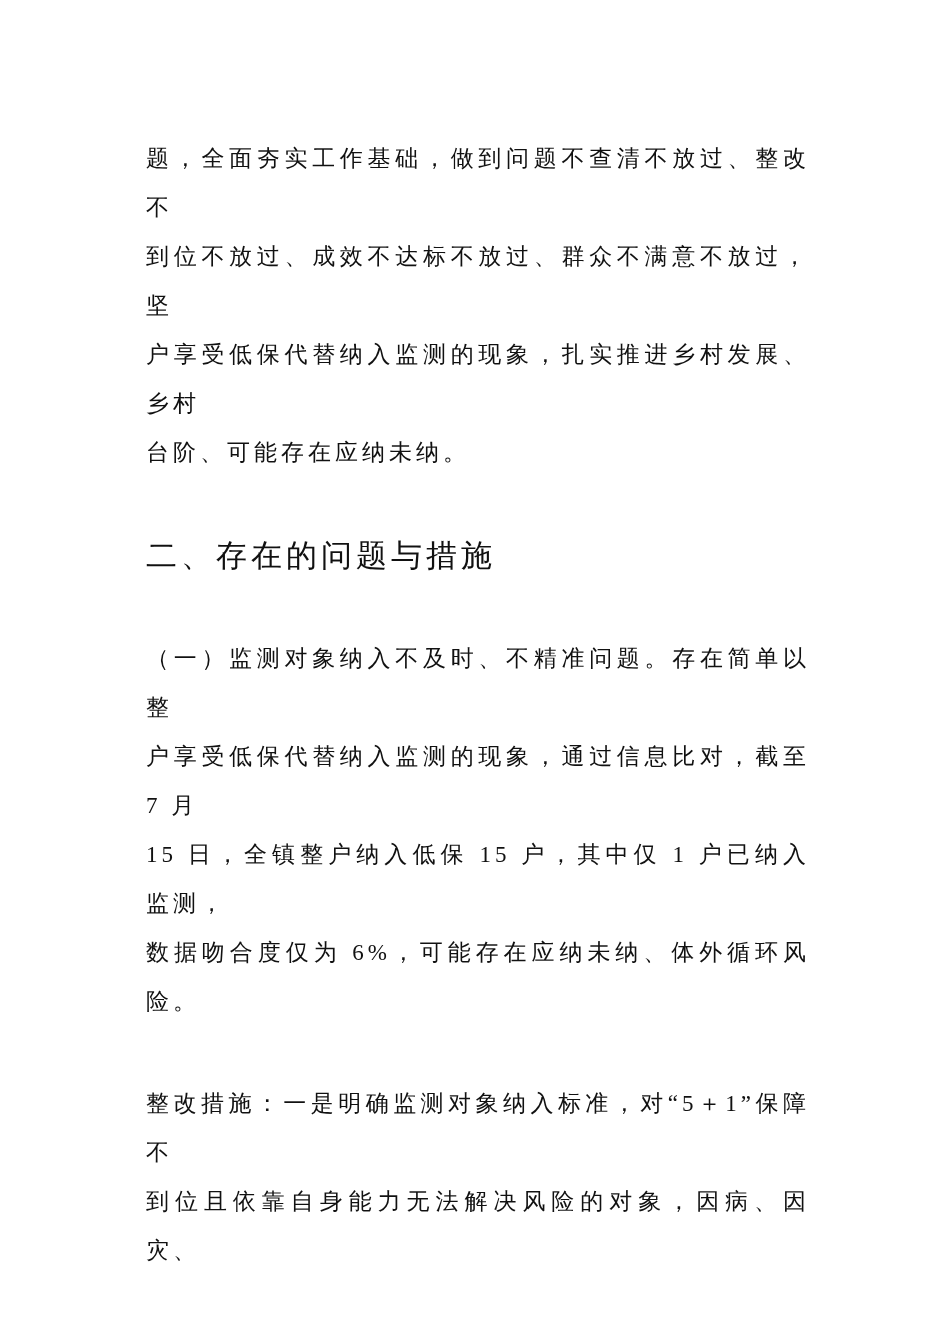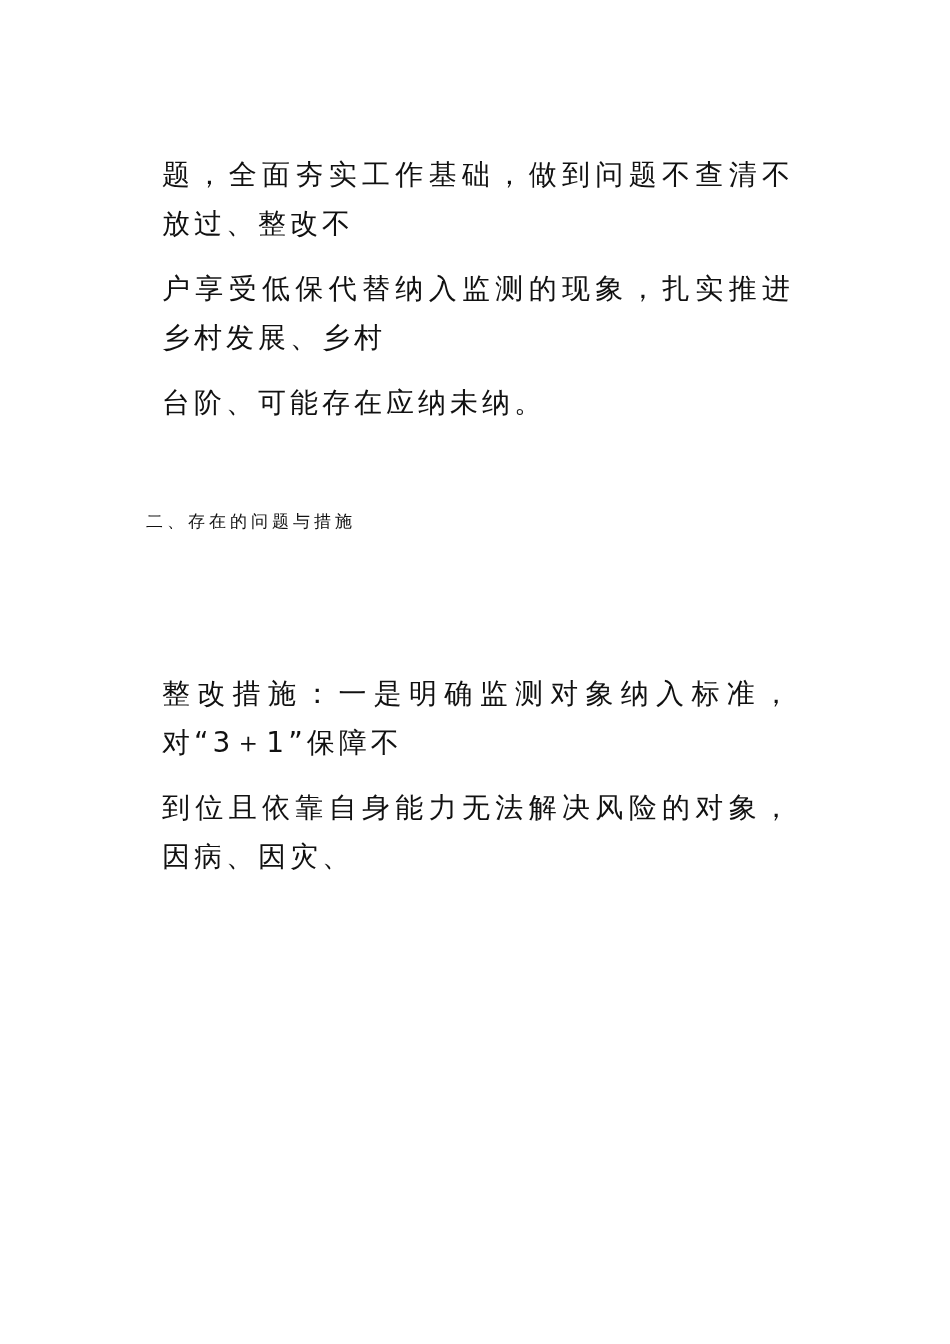--- a/index.html
+++ b/index.html
@@ -15,57 +15,65 @@
     font-family: "DejaVu Sans", "Liberation Sans", sans-serif;
     color: #111111;
   }
   .page {
     position: absolute;
     left: 146px;
     top: 134px;
     width: 664px;
   }
   .para {
-    margin: 16px;
-    font-size: 28px;
+    margin: 0;
+    font-size: 23px;
     line-height: 49px;
     letter-spacing: 4px;
     text-align: justify;
     text-align-last: left;
     word-break: break-all;
+    font-family: Liberation Serif, serif;
   }
   .heading {
     margin: 0;
-    font-size: 17px;
+    font-size: 31px;
     line-height: 49px;
     letter-spacing: 4px;
   }
   .gap-1 { height: 54px; }
   .gap-2 { height: 54px; }
   .gap-3 { height: 53px; }
 </style>
 </head>
 <body>
 
 <div class="page">
 
   <div class="block">
     <div class="para">题，全面夯实工作基础，做到问题不查清不放过、整改不</div>
+    <div class="para">到位不放过、成效不达标不放过、群众不满意不放过，坚</div>
     <div class="para">户享受低保代替纳入监测的现象，扎实推进乡村发展、乡村</div>
     <div class="para">台阶、可能存在应纳未纳。</div>
   </div>
 
   <div class="gap-1"></div>
 
   <div class="heading">二、存在的问题与措施</div>
 
   <div class="gap-2"></div>
 
+  <div class="block">
+    <div class="para">（一）监测对象纳入不及时、不精准问题。存在简单以整</div>
+    <div class="para">户享受低保代替纳入监测的现象，通过信息比对，截至 7 月</div>
+    <div class="para">15 日，全镇整户纳入低保 15 户，其中仅 1 户已纳入监测，</div>
+    <div class="para">数据吻合度仅为 6%，可能存在应纳未纳、体外循环风险。</div>
+  </div>
 
   <div class="gap-3"></div>
 
   <div class="block">
-    <div class="para">整改措施：一是明确监测对象纳入标准，对“3＋1”保障不</div>
+    <div class="para">整改措施：一是明确监测对象纳入标准，对“5＋1”保障不</div>
     <div class="para">到位且依靠自身能力无法解决风险的对象，因病、因灾、</div>
 
   </div>
 
 </div>
 
 </body></html>

